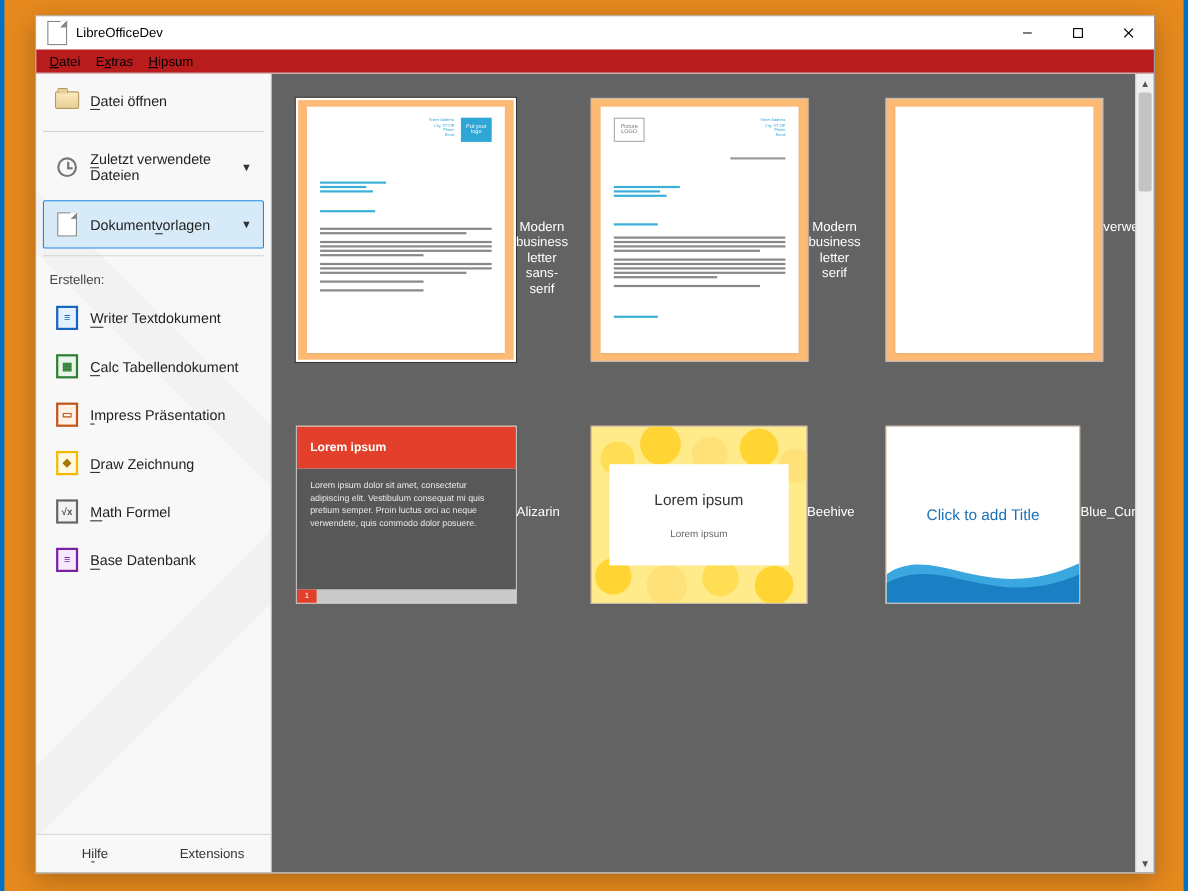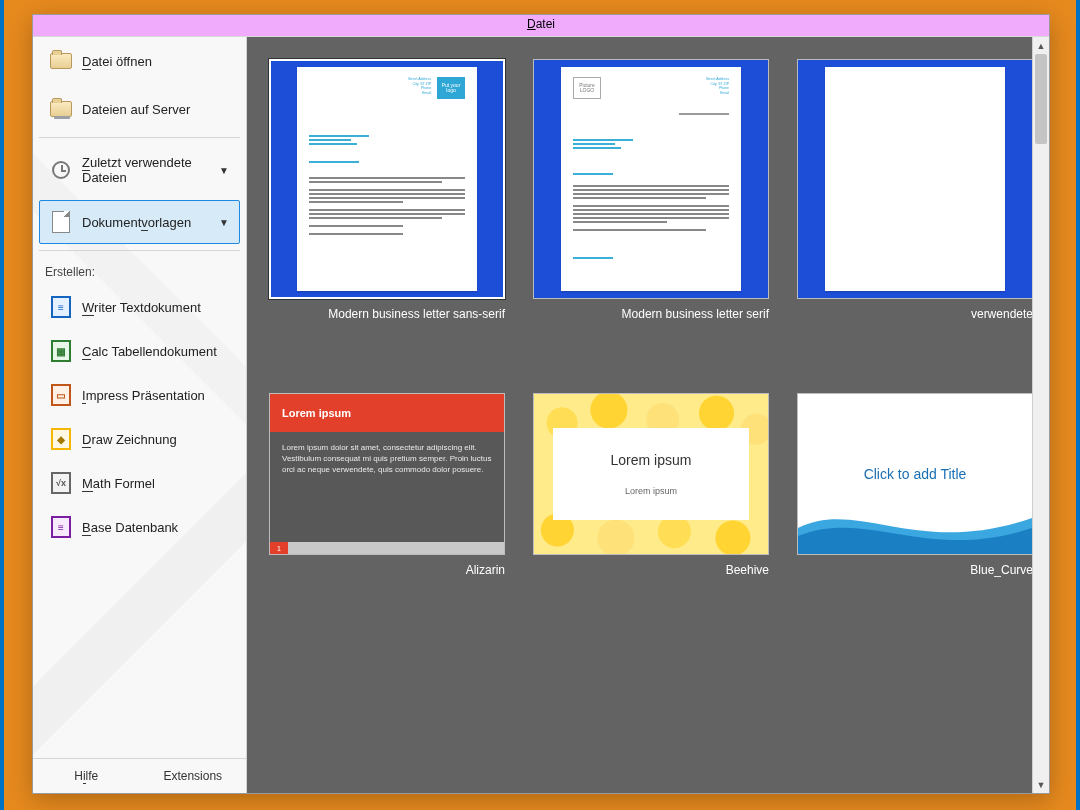--- a/index.html
+++ b/index.html
@@ -19,21 +19,21 @@
   
   .titlebar {
     height: 30px; display:flex; align-items:center; justify-content:space-between;
     padding: 0 0 0 8px; background:#fff;
   }
   .titlebar-left { display:flex; align-items:center; gap:6px; }
   .titlebar-title { font-size:12px; color:#000; }
   .titlebar-controls { display:flex; }
   .tb-btn { width:46px; height:30px; display:flex; align-items:center; justify-content:center; font-size:12px; color:#000; }
   
-  .menubar { height:22px; display:flex; align-items:center; gap:2px; padding:0 6px; border-bottom:1px solid #d8d8d8; font-size:12px; background:#f0abfc;flex-direction:column;}
+  .menubar { height:22px; display:flex; align-items:center; gap:2px; padding:0 6px; border-bottom:1px solid #d8d8d8; font-size:12px; background:#b91c1c;}
   .menubar .menu-item { padding:2px 6px; }
   .menubar .menu-item u { text-decoration:underline; }
   
   .body { flex:1; display:flex; overflow:hidden; }
   .sidebar {
     width:214px; background:#f8f8f8; border-right:1px solid #d4d4d4;
     display:flex; flex-direction:column;
     background-image:
       linear-gradient(135deg, rgba(255,255,255,0) 0 67%, rgba(0,0,0,0.03) 67% 74%, rgba(255,255,255,0) 74% 100%),
       linear-gradient(45deg, rgba(255,255,255,0) 0 60%, rgba(0,0,0,0.025) 60% 66%, rgba(255,255,255,0) 66% 100%);
@@ -73,24 +73,24 @@
   .doc-base{border-color:#7b1fa2;color:#7b1fa2;background:#f5e9fb;}
   .sidebar-footer { margin-top:auto; display:flex; border-top:1px solid #d6d6d6; }
   .sidebar-footer .half { flex:1; text-align:center; padding:10px 0; font-size:12px; color:#333; }
   
   .main { flex:1; background:#636363; position:relative; overflow:hidden; }
   .scrollbar { position:absolute; right:0; top:0; bottom:0; width:17px; background:#f0f0f0; border-left:1px solid #cfcfcf; }
   .scrollbar .arrow{height:17px;display:flex;align-items:center;justify-content:center;font-size:9px;color:#555;}
   .scrollbar .thumb{position:absolute;left:2px;right:2px;top:17px;height:90px;background:#c4c4c4;border-radius:2px;}
   .grid { position:absolute; left:0; top:0; right:17px; bottom:0; padding:22px 22px 0 22px; }
   .row { display:flex; gap:28px; }
-  .card { width:240px; display:flex; flex-direction:column; align-items:flex-end; }
+  .card { width:240px; display:flex; flex-direction:row; align-items:center; }
   .card.selected .thumb-wrap { border:2px solid #fff; box-shadow:0 0 0 1px #333; }
   .thumb-wrap {
-    width:236px; background:#1d4ed8; border:1px solid #bcbcbc;
+    width:236px; background:#fdba74; border:1px solid #bcbcbc;
     display:flex; align-items:center; justify-content:center;
   }
   .thumb-wrap.doc { height:240px; padding:8px; }
   .thumb-wrap.pres { height:162px; padding:0; }
   .card-label { margin-top:8px; font-size:12px; color:#fff; text-align:center; height:28px; }
   .row2 { margin-top:58px; }
   
   .letter-page {
     width:180px; height:224px; background:#fff; box-shadow:0 1px 2px rgba(0,0,0,0.2);
     padding:10px 12px; font-size:4px; color:#777; position:relative; overflow:hidden;
@@ -137,41 +137,61 @@
   .pres-blue svg{position:absolute;left:0;right:0;bottom:0;width:100%;height:46px;}
 </style>
 </head>
 <body>
 
 <div class="win-edge-left"></div>
 <div class="win-edge-right"></div>
 
 <div class="window">
 
+  <div class="titlebar">
+    <div class="titlebar-left">
+      <span class="side-icon">
+        <span class="page-ic"></span>
+      </span>
+      <span class="titlebar-title">LibreOfficeDev</span>
+    </div>
+    <div class="titlebar-controls">
+      <div class="tb-btn">
+        <svg width="10" height="10">
+            <line x1="1" y1="5" x2="9" y2="5" stroke="#000" stroke-width="1"></line>
+          </svg>
+      </div>
+      <div class="tb-btn">
+        <svg width="10" height="10">
+            <rect x="1" y="1" width="8" height="8" fill="none" stroke="#000" stroke-width="1"></rect>
+          </svg>
+      </div>
+      <div class="tb-btn">
+        <svg width="10" height="10">
+            <line x1="1" y1="1" x2="9" y2="9" stroke="#000" stroke-width="1.2"></line>
+            <line x1="9" y1="1" x2="1" y2="9" stroke="#000" stroke-width="1.2"></line>
+          </svg>
+      </div>
+    </div>
+  </div>
 
   <div class="menubar">
     <span class="menu-item"><u>D</u><span>atei</span></span>
     <span class="menu-item"><span>E</span><u>x</u><span>tras</span></span>
     <span class="menu-item"><u>H</u><span>ipsum</span></span>
   </div>
 
   <div class="body">
     <div class="sidebar">
 
       <div class="side-btn tall">
         <span class="side-icon">
             <span class="folder-ic"></span>
           </span>
         <span><span style="border-bottom:1px solid #333">D</span>atei öffnen</span>
-      </div>
-      <div class="side-btn tall">
-        <span class="side-icon">
-            <span class="folder-ic server"></span>
-          </span>
-        <span>Dateien auf Server</span>
       </div>
 
       <div class="side-sep"></div>
 
       <div class="side-btn tall">
         <span class="side-icon">
             <span class="clock-ic"></span>
           </span>
         <span><span style="border-bottom:1px solid #333">Z</span>uletzt verwendete Dateien</span>
         <span class="chev">▼</span>

